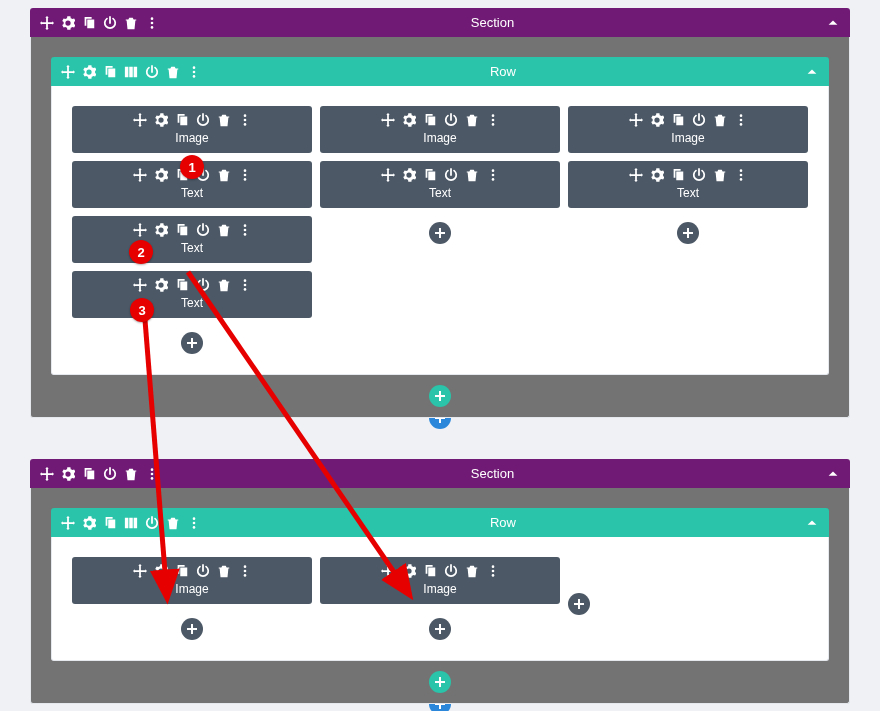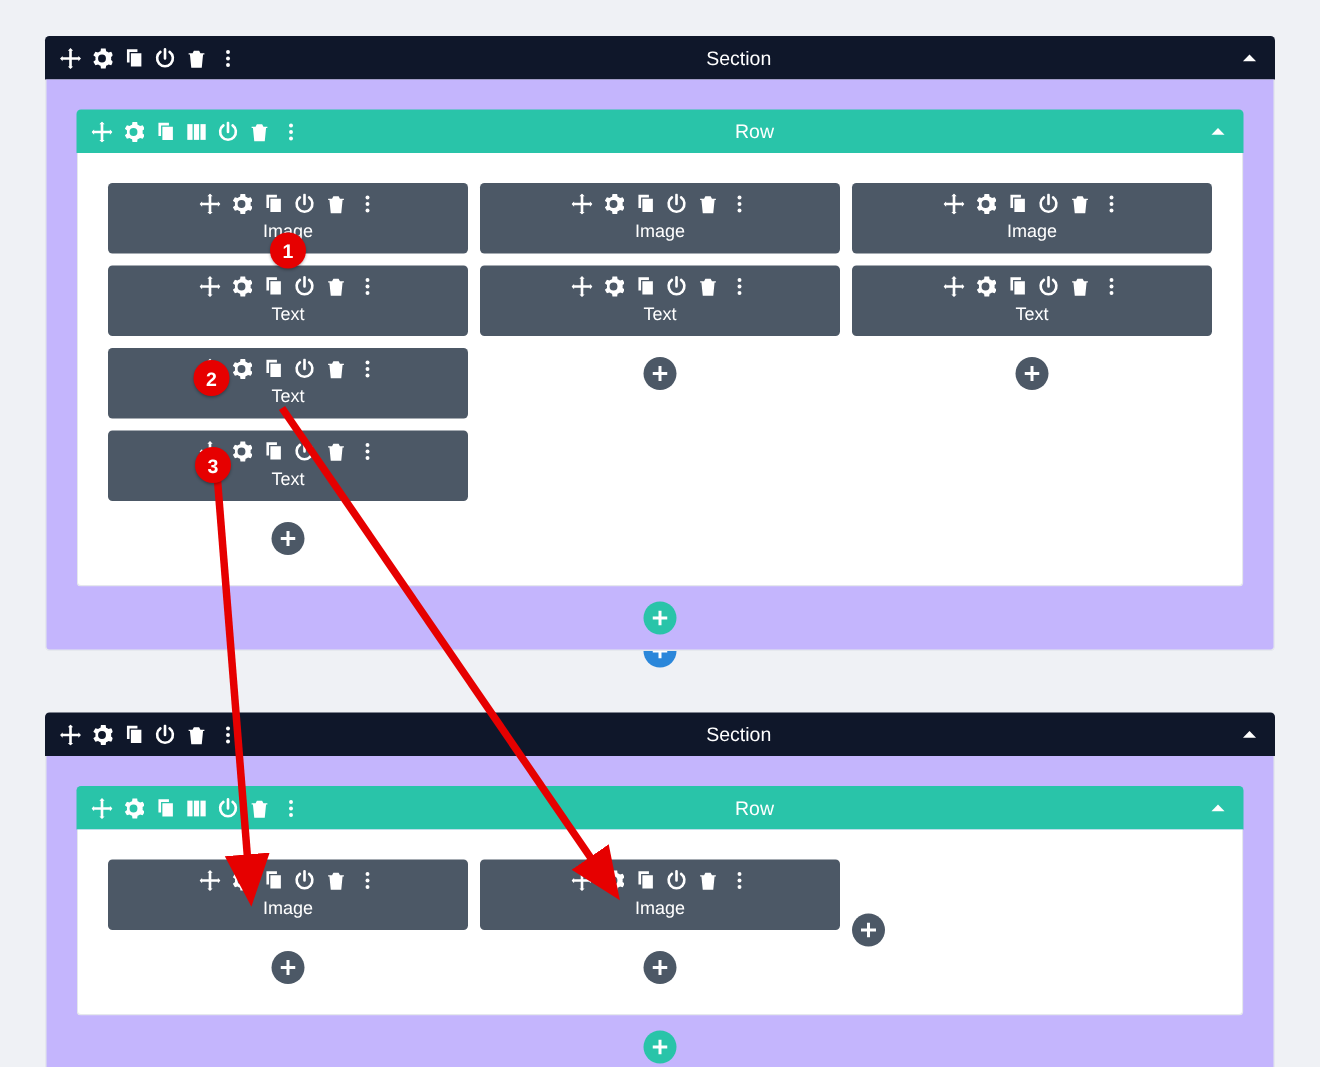--- a/index.html
+++ b/index.html
@@ -8,27 +8,26 @@
       font-family: -apple-system, BlinkMacSystemFont, "Segoe UI", sans-serif;
       font-size: 13px;
       width: 880px;
       padding: 8px 30px 20px 30px;
       position: relative;
     }
     .section-outer {
       margin-bottom: 30px;
     }
     .section-header {
-      background: #0f172a;
+      background: #701a75;
       color: #fff;
       display: flex;
       align-items: center;
       padding: 7px 10px;
       border-radius: 3px 3px 0 0;
-      margin-top: 16px;
     }
     .row-header {
       background: #29c4a9;
       color: #fff;
       display: flex;
       align-items: center;
       padding: 7px 10px;
       border-radius: 3px 3px 0 0;
     }
     .header-title {
@@ -54,21 +53,21 @@
       cursor: pointer;
     }
     .icon svg { width: 14px; height: 14px; }
     .collapse-icon {
       width: 14px;
       height: 14px;
       fill: #fff;
       margin-left: auto;
     }
     .section-body {
-      background: #c4b5fd;
+      background: #737373;
       border: 1px solid #e5e8ed;
       border-top: none;
       padding: 20px;
       border-radius: 0 0 3px 3px;
       position: relative;
     }
     .section-body-inner {
       padding-bottom: 10px;
     }
     .row-body {

